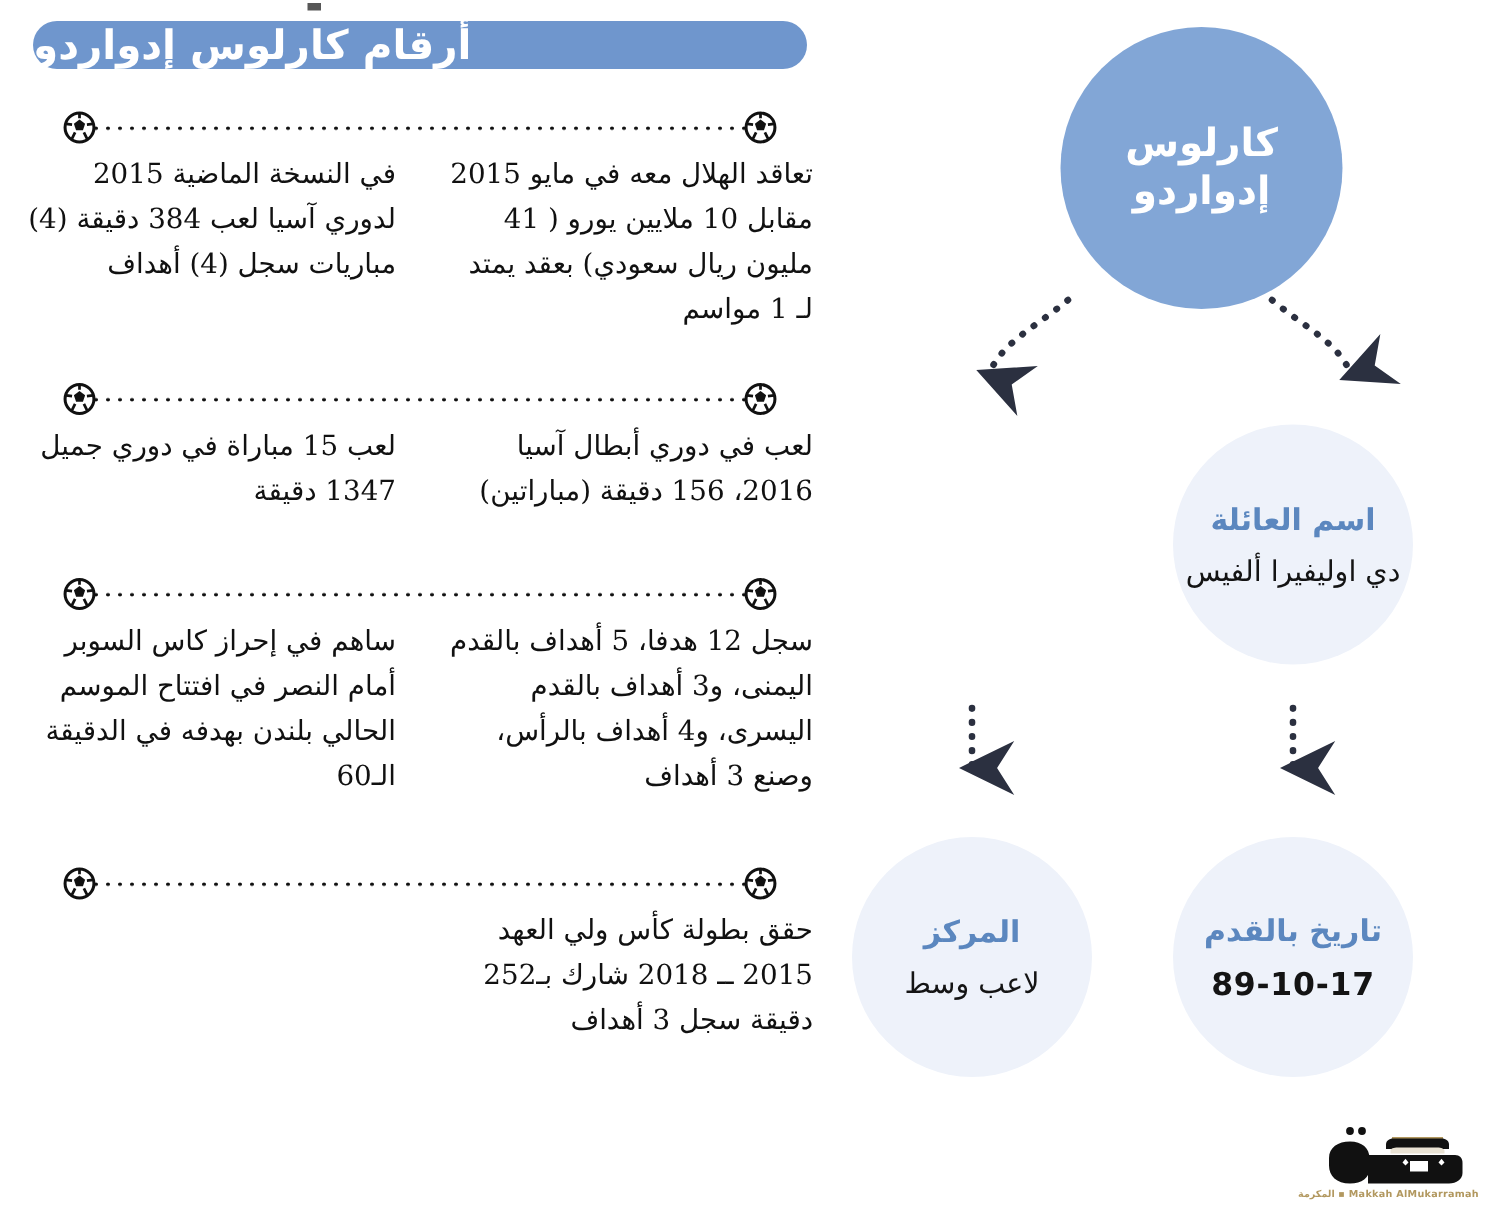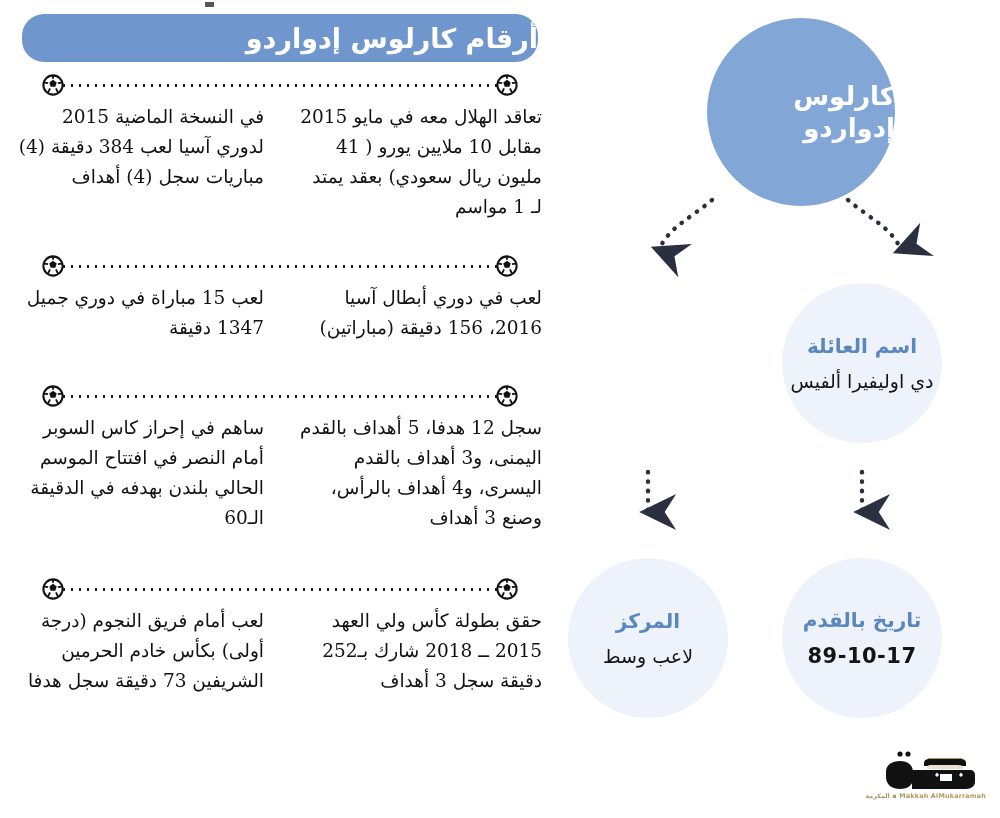--- a/index.html
+++ b/index.html
@@ -16,23 +16,23 @@
   
   .top-artifact{
     position:absolute;left:205px;top:2px;width:9px;height:5px;
     background:#3a3a3a;opacity:.85;
   }
 
   
   .left-panel{position:absolute;left:0;top:0;width:560px;height:818px;}
 
   .title-bar{
-    position:absolute;left:22px;top:14px;width:516px;height:48px;
+    position:absolute;left:22px;top:14px;width:516px;height:32px;
     background:#6f96cd;
-    display:flex;align-items:center;justify-content:flex-start;border-radius:22px;
+    display:flex;align-items:center;justify-content:flex-end;border-radius:22px;
   }
   .title-bar .title-text{
     color:#ffffff;font-size:27px;font-weight:700;letter-spacing:.5px;
     line-height:1;
   }
 
   
   .stat-row{position:absolute;left:18px;width:524px;}
   .connector{position:relative;height:22px;width:100%;}
   .dotline{
@@ -58,20 +58,21 @@
   }
   .col.right-col{order:0;}
   .col.left-col{order:1;}
 
   
   .right-panel{position:absolute;left:560px;top:0;width:440px;height:818px;}
 
   .circle{
     position:absolute;border-radius:50%;
     display:flex;flex-direction:column;align-items:center;justify-content:center;
+    text-align:center;
   }
   .circle.main{
     width:188px;height:188px;left:147px;top:18px;
     background:#82a6d6;
   }
   .circle.main .c-title{
     color:#ffffff;font-size:26px;font-weight:700;line-height:1.25;
   }
   .circle.pale{
     width:160px;height:160px;
@@ -200,21 +201,20 @@
         <span class="ball right">
           <svg viewBox="0 0 24 24" width="22" height="22">
               <circle cx="12" cy="12" r="10.5" fill="#fff" stroke="#111" stroke-width="2.2"></circle>
               <polygon points="12,6.2 16.1,9.2 14.5,14 9.5,14 7.9,9.2" fill="#111"></polygon>
               <path d="M12 1.6 L12 5.2 M2.2 9.4 L6.6 9.9 M21.8 9.4 L17.4 9.9 M6.1 21 L8.8 15.6 M17.9 21 L15.2 15.6" stroke="#111" stroke-width="2"></path>
             </svg>
         </span>
       </div>
       <div class="row-cols">
         <div class="col right-col">حقق بطولة كأس ولي العهد 2015 ــ 2018 شارك بـ252 دقيقة سجل 3 أهداف</div>
-        <div class="col left-col">لعب أمام فريق النجوم (درجة أولى) بكأس خادم الحرمين الشريفين 73 دقيقة سجل هدفا</div>
       </div>
     </div>
 
   </div>
 
   <div class="right-panel">
 
     <svg class="arrow-svg" viewBox="0 0 440 818">
       <defs>
         <marker id="ah" markerWidth="9" markerHeight="9" refX="4.5" refY="7" orient="auto">

